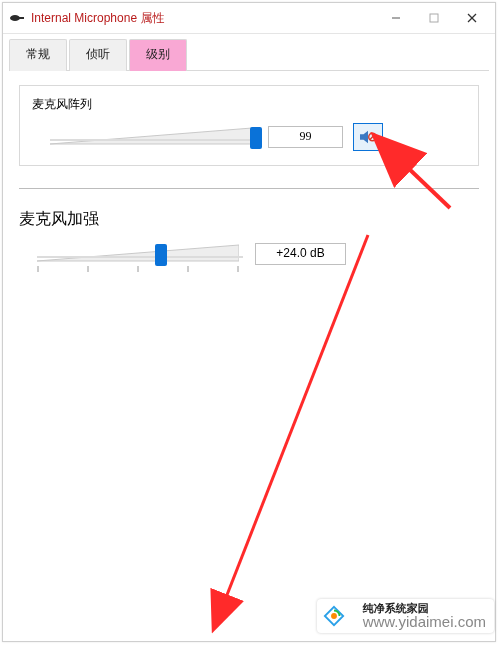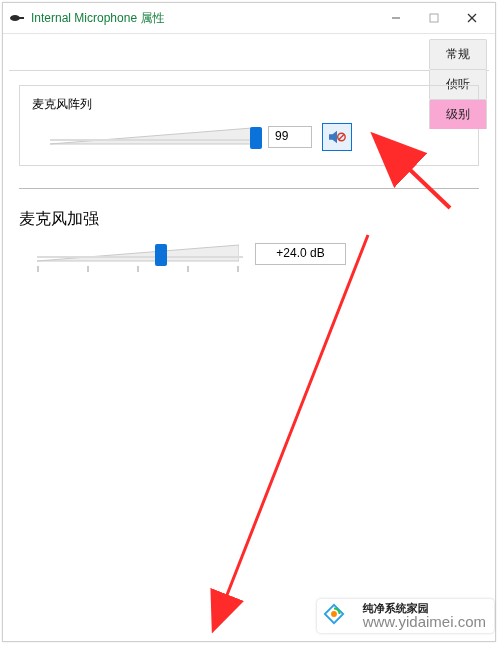--- a/index.html
+++ b/index.html
@@ -34,44 +34,42 @@
   }
   .titlebar .appicon {
     width: 16px;
     height: 16px;
     margin-right: 6px;
     display:flex;align-items:center;justify-content:center;
   }
   .titlebar .title {
     flex: 1;
     font-size: 12px;
-    color: #15803d;
+    color: #b91c1c;
   }
   .titlebar .winbtns {
     display: flex;
     align-items: center;
     gap: 0;
   }
   .titlebar .winbtn {
     width: 38px;
     height: 28px;
     display: flex;
     align-items: center;
     justify-content: center;
     color: #555;
   }
   .titlebar .winbtn svg { width:10px; height:10px; }
 
   .tabstrip {
     display: flex;
-    align-items: flex-end;
     padding: 4px 6px 0 6px;
     height: 32px;
     background: #fff;
-    flex-direction: column;
   }
   .tab {
     padding: 6px 16px 6px 16px;
     font-size: 12px;
     color: #222;
     background: #f0f0f0;
     border: 1px solid #d9d9d9;
     border-bottom: none;
     border-radius: 2px 2px 0 0;
     margin-right: 2px;
@@ -92,20 +90,21 @@
     padding: 14px 16px 0 16px;
     position: relative;
     height: 520px;
     box-sizing: border-box;
   }
 
   .panel {
     border: 1px solid #d9d9d9;
     padding: 10px 12px 14px 12px;
     margin-bottom: 22px;
+    font-family: Liberation Serif, serif;
   }
   .panel-label {
     font-size: 12px;
     margin-bottom: 10px;
   }
 
   
   .row {
     display: flex;
     align-items: center;
@@ -135,24 +134,24 @@
     width: 12px;
     height: 22px;
     background: #0a72d8;
     border-radius: 2px;
   }
   .slider-ticks {
     position: absolute;
     left:2px; right:2px; bottom:-4px; height:6px;
   }
   .readout {
-    width: 44px;
+    width: 75px;
     height: 22px;
     border: 1px solid #bfbfbf;
-    text-align: left;
+    text-align: center;
     padding: 2px 6px;
     font-size: 12px;
     box-sizing: border-box;
     background:#fff;
   }
   .readout-wide { width: 91px; text-align: center; }
 
   .mutebtn {
     width: 28px;
     height: 26px;
@@ -202,21 +201,21 @@
   }
 
   .logo-badge {
     position: absolute;
     right: 6px;
     bottom: 12px;
     background: #fff;
     border-radius: 4px;
     padding: 4px 8px 4px 6px;
     display: flex;
-    align-items: flex-start;
+    align-items: center;
     gap: 18px;
     box-shadow: 0 0 3px rgba(0,0,0,0.2);
   }
   .logo-mark { width: 22px; height: 22px; }
   .logo-text { display:flex; flex-direction: column; line-height:1; }
   .logo-text .top { font-size: 11px; font-weight: bold; color:#222; }
   .logo-text .sub { font-size: 15px; color:#888; }
 </style>
 </head>
 <body>

